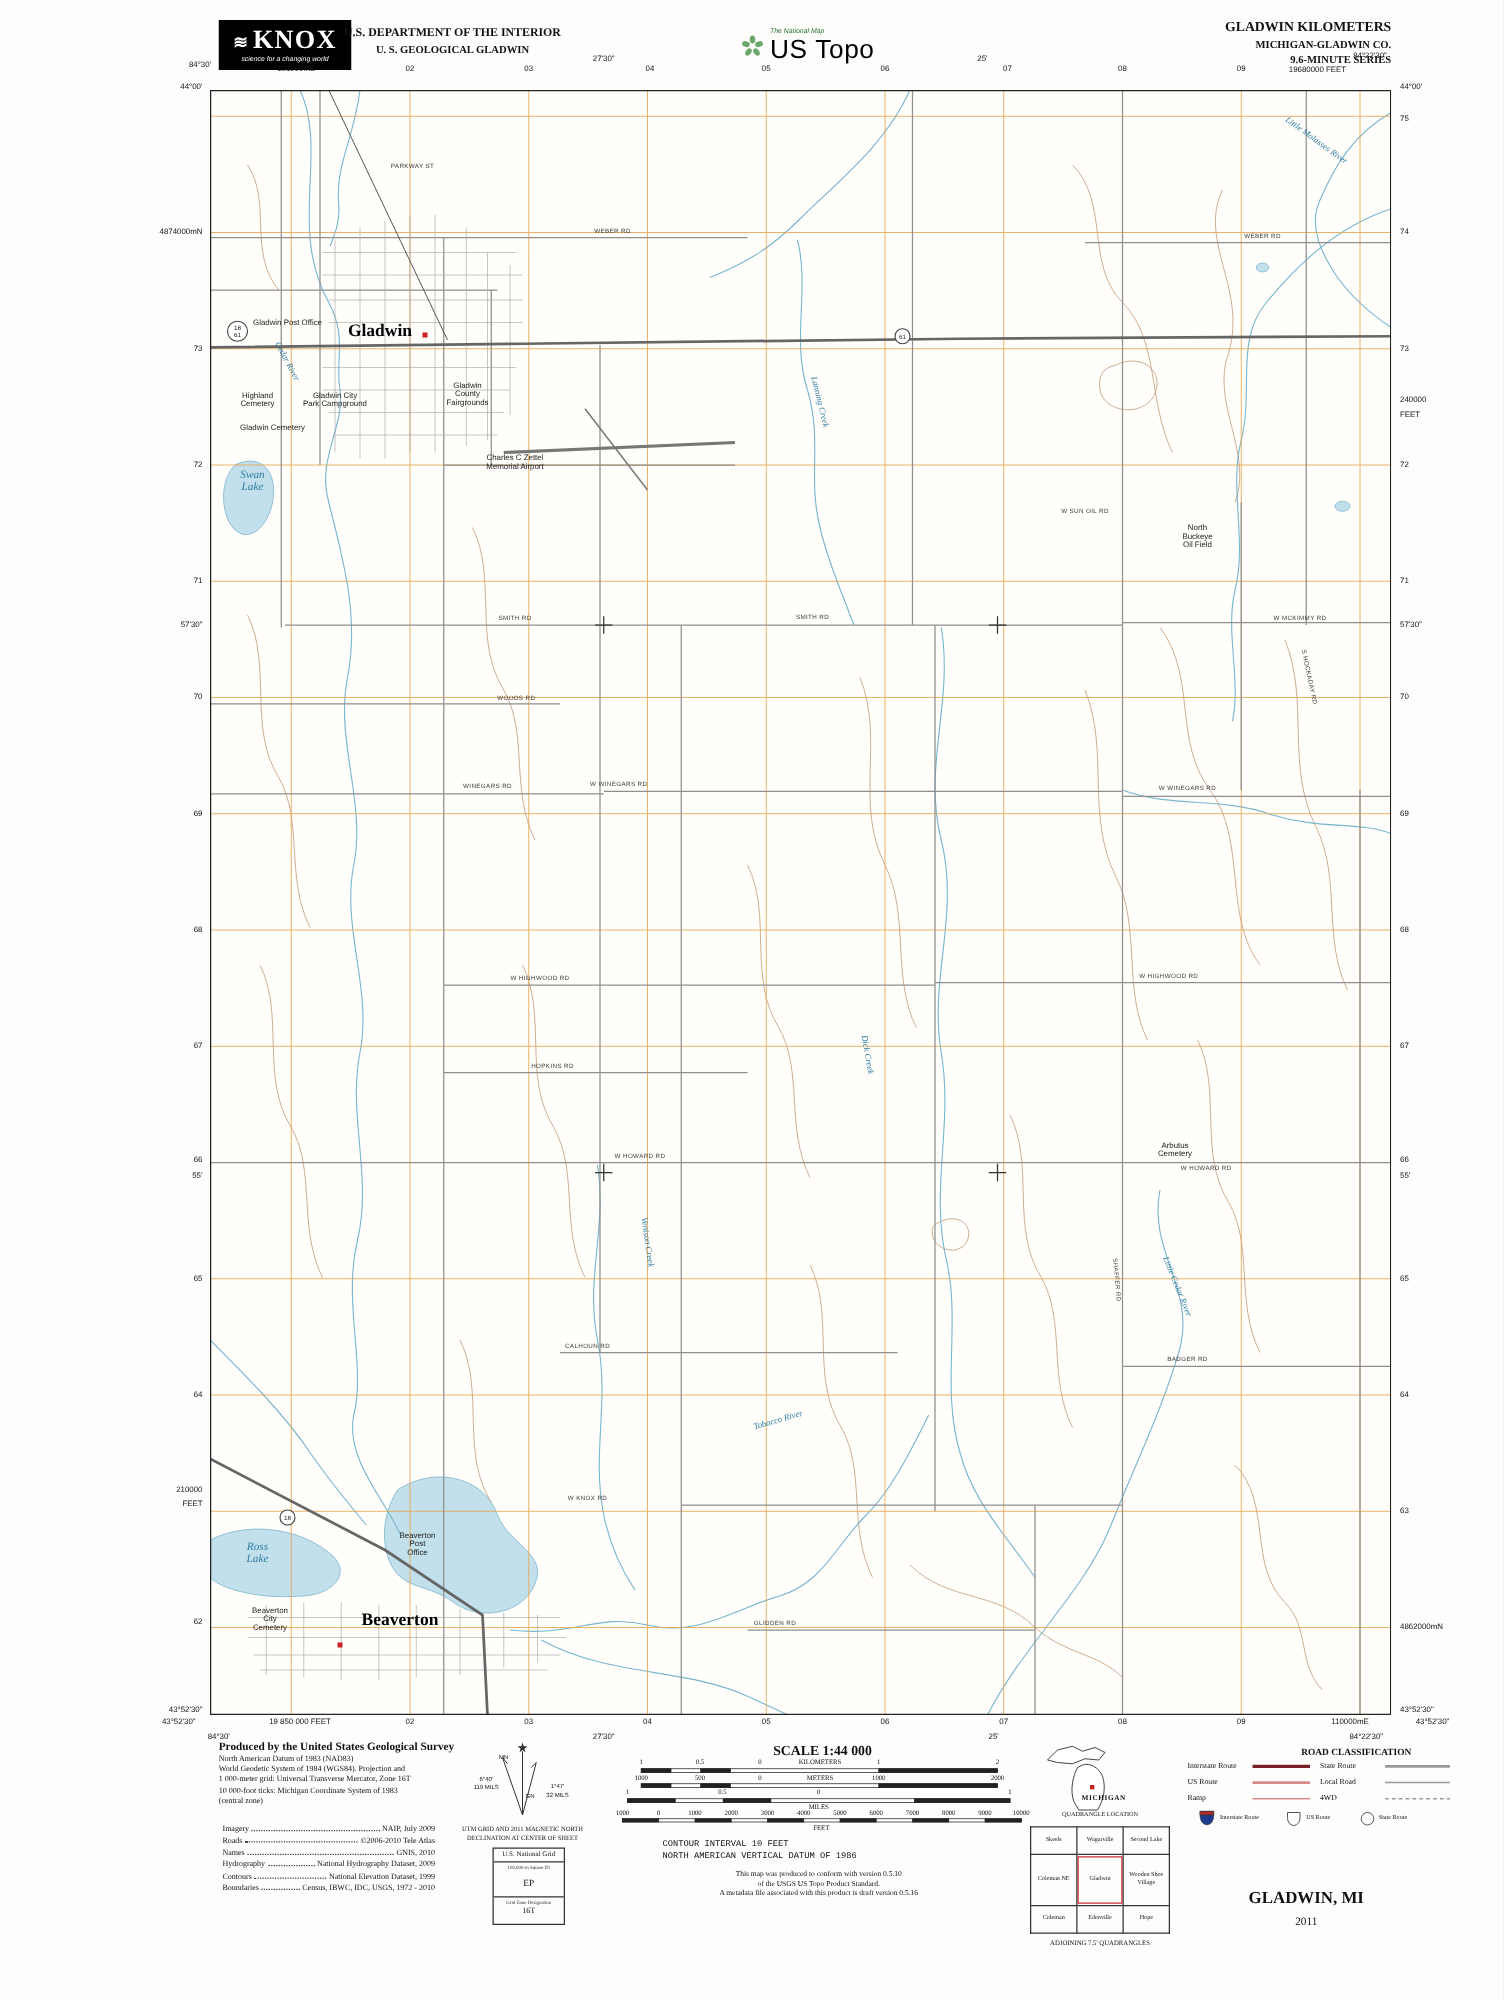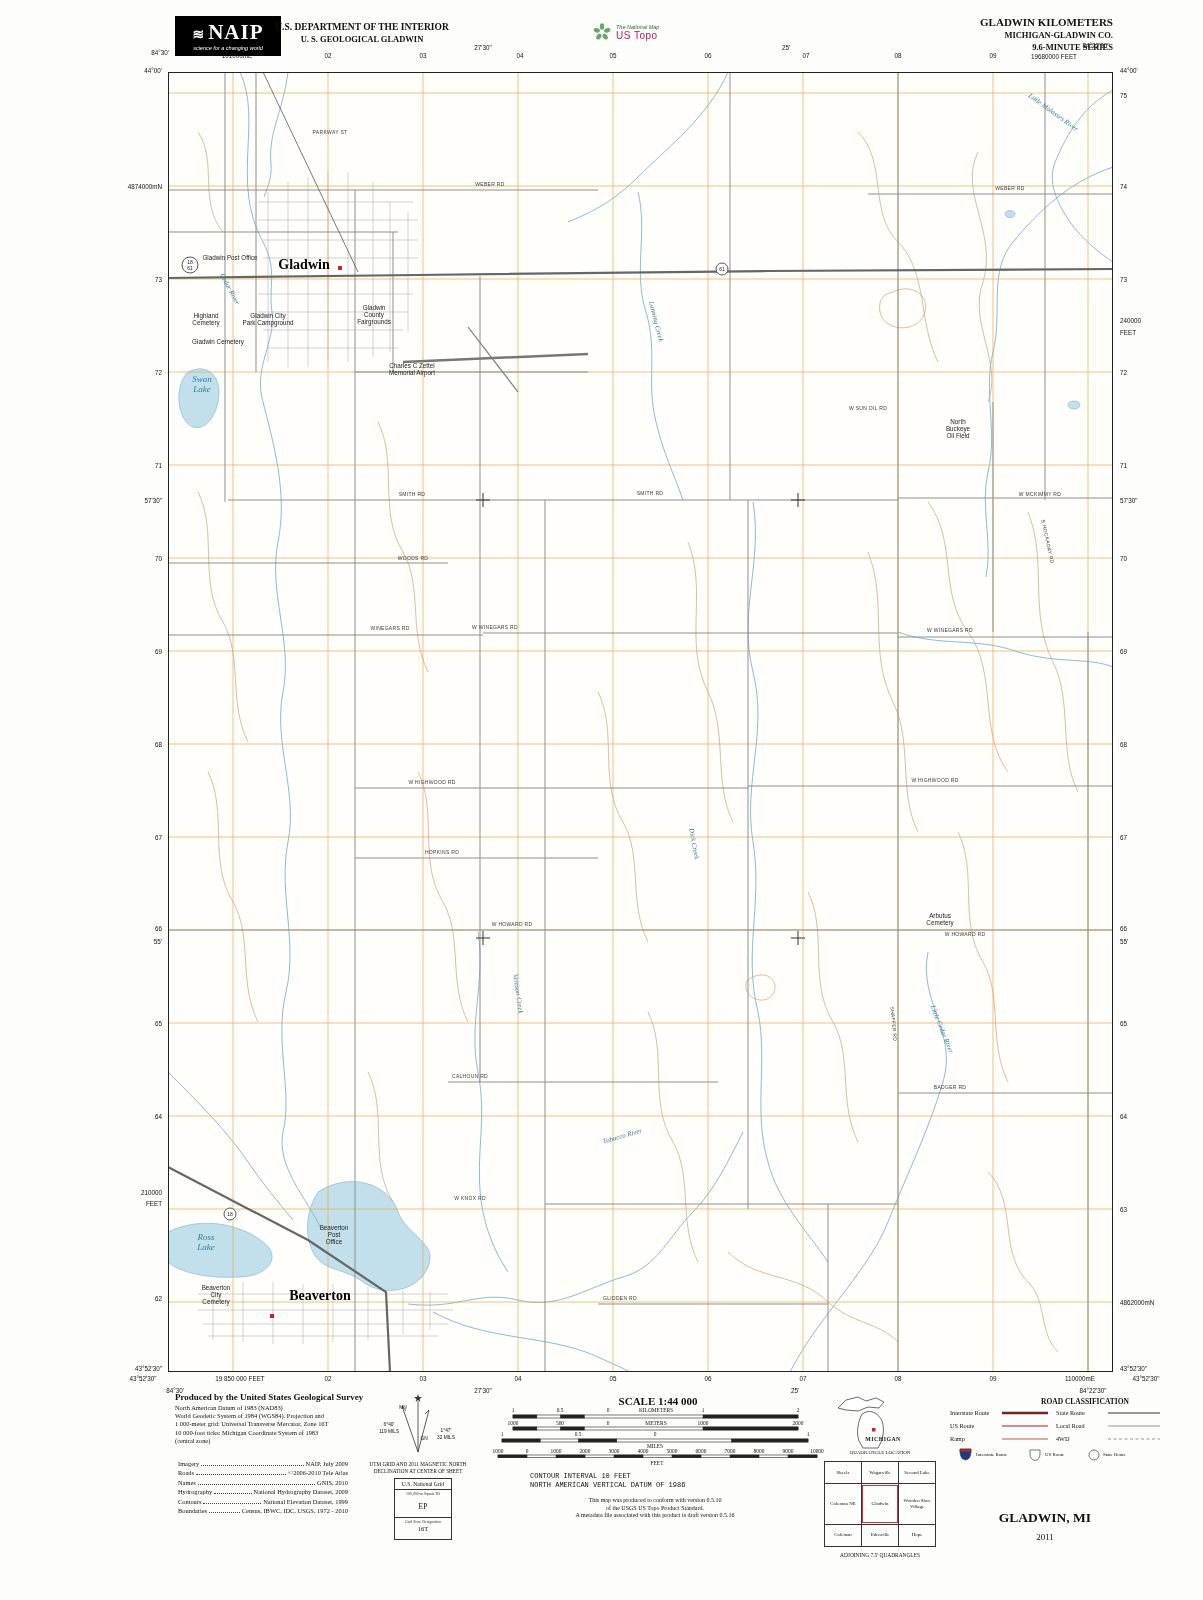--- a/index.html
+++ b/index.html
@@ -11,21 +11,21 @@
   .usgs-wordmark{font-family:"Liberation Serif",serif;font-weight:bold;font-size:21px;line-height:20px;letter-spacing:1px}
   .usgs-wave{font-size:14px;margin-right:3px}
   .usgs-tagline{font-style:italic;font-size:5.5px;line-height:6px}
   .dept{position:absolute;left:252px;top:22px;width:220px;text-align:center;
         font-family:"Liberation Serif",serif;font-weight:bold}
   .dept .l1{font-size:9.5px}
   .dept .l2{font-size:8.5px;margin-top:2px}
   .ustopo{position:absolute;left:592px;top:22px;display:flex;align-items:center}
   .ustopo-text{margin-left:4px}
   .ustopo-small{font-style:italic;font-size:5.5px;color:#2c6e2c}
-  .ustopo-large{font-size:10px;letter-spacing:.5px;color:#be185d}
+  .ustopo-large{font-size:21px;letter-spacing:.5px;color:#000000}
   .quad-title{position:absolute;right:90px;top:16px;text-align:right;font-family:"Liberation Serif",serif;font-weight:bold}
   .quad-title .t1{font-size:11px}
   .quad-title .t2{font-size:8.5px;margin-top:2px}
   .quad-title .t3{font-size:8.5px;margin-top:2px}
   
   .map-wrap{position:absolute;left:168px;top:72px;width:945px;height:1300px;background:#fffefb}
   .map-wrap svg{display:block}
   .ml-town{font-family:"Liberation Serif",serif;font-weight:bold;font-size:14px;fill:#000}
   .ml-place{font-family:"Liberation Sans",sans-serif;font-size:6.3px;fill:#222}
   .ml-road{font-family:"Liberation Sans",sans-serif;font-size:5px;fill:#3a3a3a;letter-spacing:.3px}
@@ -71,21 +71,21 @@
   .rc-shield-label{position:absolute;font-family:"Liberation Serif",serif;font-size:4.9px;white-space:nowrap}
   .sheet-name{left:965px;top:1510px;width:160px;text-align:center;font-family:"Liberation Serif",serif;font-weight:bold;font-size:13.5px}
   .sheet-year{left:965px;top:1532px;width:160px;text-align:center;font-family:"Liberation Serif",serif;font-size:9px}
 </style>
 </head>
 <body>
 
 <div class="page">
 
   <div class="usgs-box">
-    <div class="usgs-wordmark"><span class="usgs-wave">≋</span><span>NAIP</span></div>
+    <div class="usgs-wordmark"><span class="usgs-wave">≋</span><span>KNOX</span></div>
     <div class="usgs-tagline">science for a changing world</div>
   </div>
   <div class="dept">
     <div class="l1">U.S. DEPARTMENT OF THE INTERIOR</div>
     <div class="l2">U. S. GEOLOGICAL GLADWIN</div>
   </div>
   <div class="ustopo">
     <svg width="20" height="20" viewBox="0 0 20 20">
       <g fill="#5a9e5a" opacity="0.9">
         <ellipse cx="10" cy="4.5" rx="2.2" ry="3.2"></ellipse>

